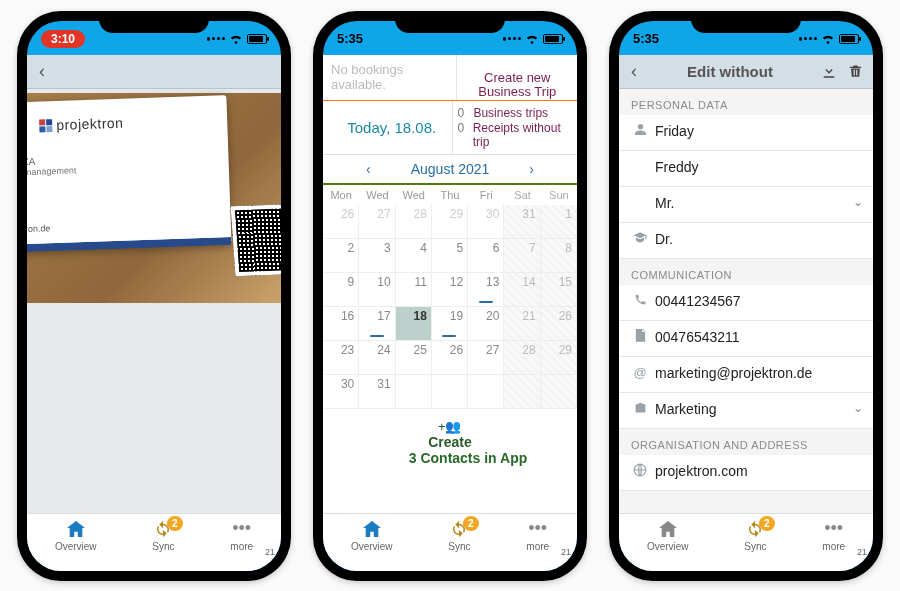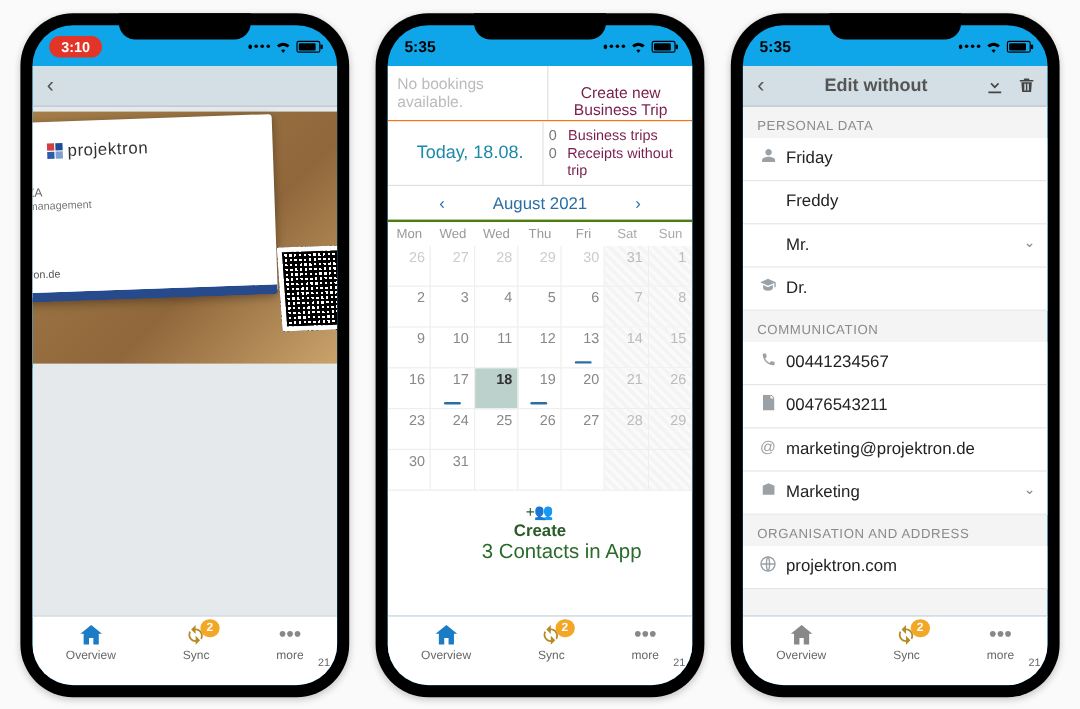--- a/index.html
+++ b/index.html
@@ -184,21 +184,21 @@
     height:34px; border:1px solid #eee; border-left:none; border-top:none;
     font-size:12px; color:#888; display:flex; align-items:flex-start; justify-content:flex-end;
     padding:2px 4px; position:relative;
   }
   .cal-cell.other { color:#ccc; }
   .cal-cell.we { background: repeating-linear-gradient(45deg,#f4f4f4 0 3px,#fafafa 3px 6px); color:#bbb;}
   .cal-cell.today { background:#bcd0cc; color:#333; font-weight:600;}
   .cal-cell.mark::after { content:""; position:absolute; bottom:3px; left:50%; transform:translateX(-50%); width:14px; height:2px; background:#296fa6; border-radius:1px;}
   .cal-footer { text-align:center; padding:10px 0 6px; }
   .cal-footer .create { color:#2a5a2a; font-weight:600; font-size:14px;}
-  .cal-footer .contacts-line { color:#2a6a2a; font-size:17px; font-weight:400;margin-left:36px;}
+  .cal-footer .contacts-line { color:#2a6a2a; font-size:14px; font-weight:700;margin-left:36px;}
   .person-plus { font-size:13px; color:#2a5a2a;}
 
   
   .p3-content { background:#f4f4f4; display:flex; flex-direction:column; }
   .section-label { font-size:11px; letter-spacing:.5px; color:#8a8a8a; padding:10px 12px 4px; }
   .field-list { background:#fff;}
   .field-row {
     display:flex; 
     border-bottom:1px solid #e6e6e6;
     padding:8px 10px;

